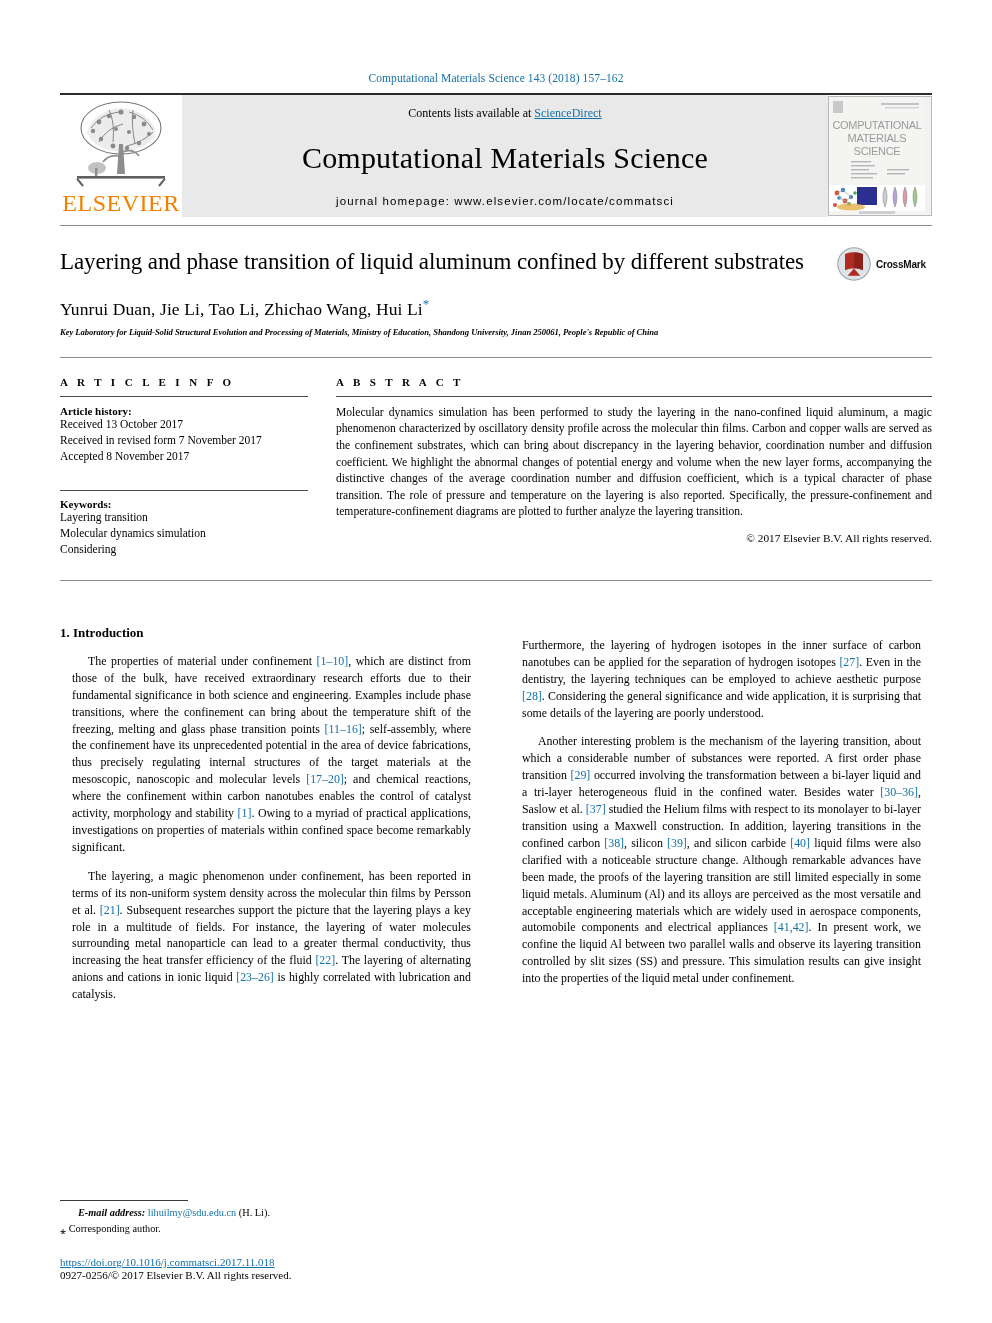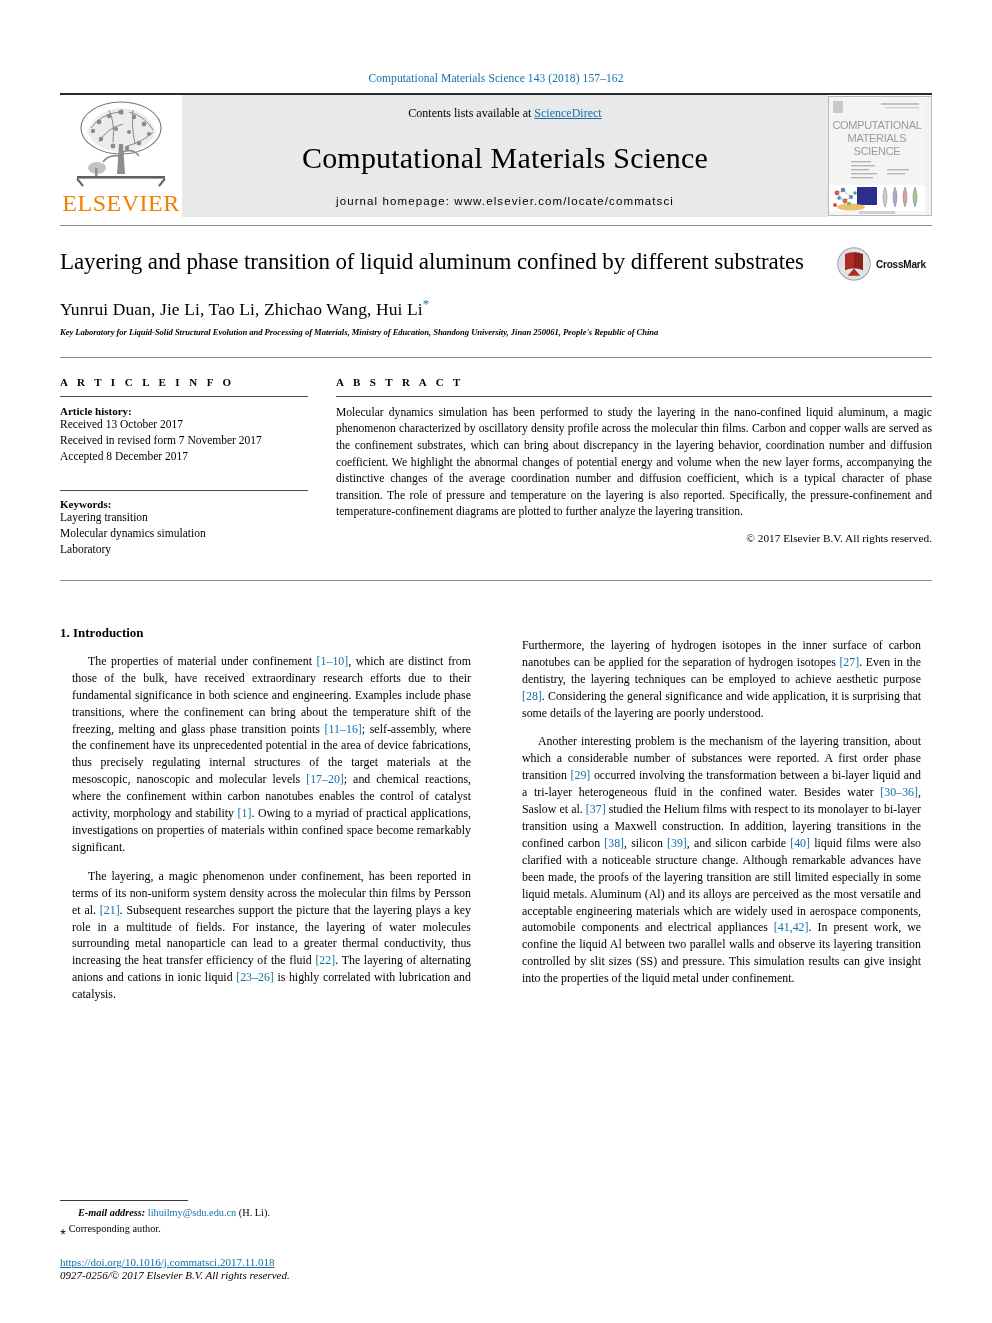--- a/index.html
+++ b/index.html
@@ -195,21 +195,21 @@
     left: 60px;
     bottom: 42px;
     width: 423px;
   }
   .fn-rule { border-top: 1px solid #3a3a3a; width: 128px; margin-bottom: 5px; }
   .fn-line { font-size: 10.3px; line-height: 1.45; padding-left: 10px; text-indent: -10px; }
   .fn-line .ital { font-style: italic; font-weight: bold; }
   .fn-star { font-size: 11px; }
   .doi-block { margin-top: 19px; }
   .doi-link { color: #1270a8; font-size: 11px; display: block; }
-  .issn-line { font-size: 11px; margin-top: 1px; font-style: italic; }
+  .issn-line { font-size: 11px; margin-top: 1px; }
   a.link { color: #1270a8; text-decoration: none; }
 </style>
 </head>
 <body>
 
 <div class="page">
 
   <div class="runninghead">Computational Materials Science 143 (2018) 157–162</div>
 
   <div class="banner">
@@ -340,27 +340,27 @@
   <div class="ai-rule"></div>
 
   <div class="info-abstract">
 
     <div class="col-info">
       <div class="sec-head">A R T I C L E   I N F O</div>
       <div class="sec-rule"></div>
       <div class="hist-head">Article history:</div>
       <div class="info-line">Received 13 October 2017</div>
       <div class="info-line">Received in revised form 7 November 2017</div>
-      <div class="info-line">Accepted 8 December 2017</div>
+      <div class="info-line">Accepted 8 November 2017</div>
       <div class="kw-gap"></div>
       <div class="kw-rule"></div>
       <div class="kw-head">Keywords:</div>
       <div class="info-line">Layering transition</div>
       <div class="info-line">Molecular dynamics simulation</div>
-      <div class="info-line">Laboratory</div>
+      <div class="info-line">Considering</div>
     </div>
 
     <div class="col-abs">
       <div class="sec-head">A B S T R A C T</div>
       <div class="sec-rule"></div>
       <div class="abstract-body">Molecular dynamics simulation has been performed to study the layering in the nano-confined liquid aluminum, a magic phenomenon characterized by oscillatory density profile across the molecular thin films. Carbon and copper walls are served as the confinement substrates, which can bring about discrepancy in the layering behavior, coordination number and diffusion coefficient. We highlight the abnormal changes of potential energy and volume when the new layer forms, accompanying the distinctive changes of the average coordination number and diffusion coefficient, which is a typical character of phase transition. The role of pressure and temperature on the layering is also reported. Specifically, the pressure-confinement and temperature-confinement diagrams are plotted to further analyze the layering transition.</div>
       <div class="copyright">© 2017 Elsevier B.V. All rights reserved.</div>
     </div>
   </div>
 

